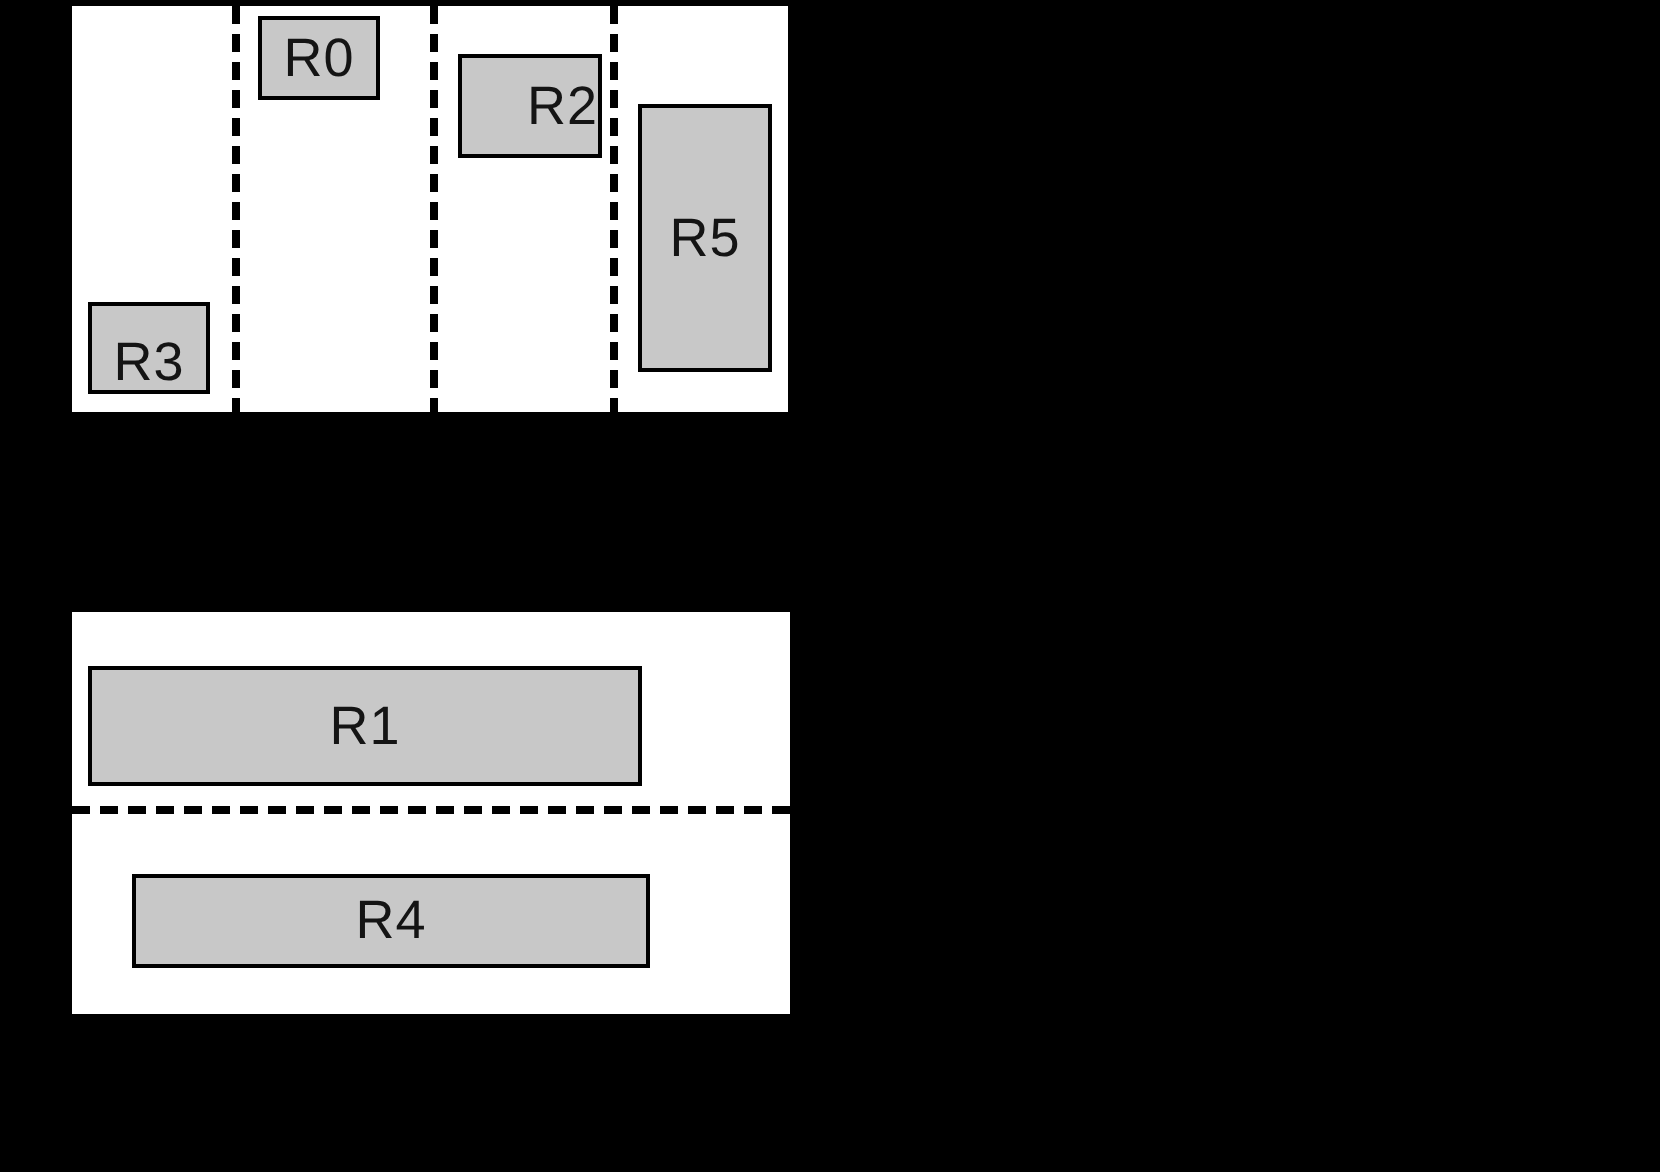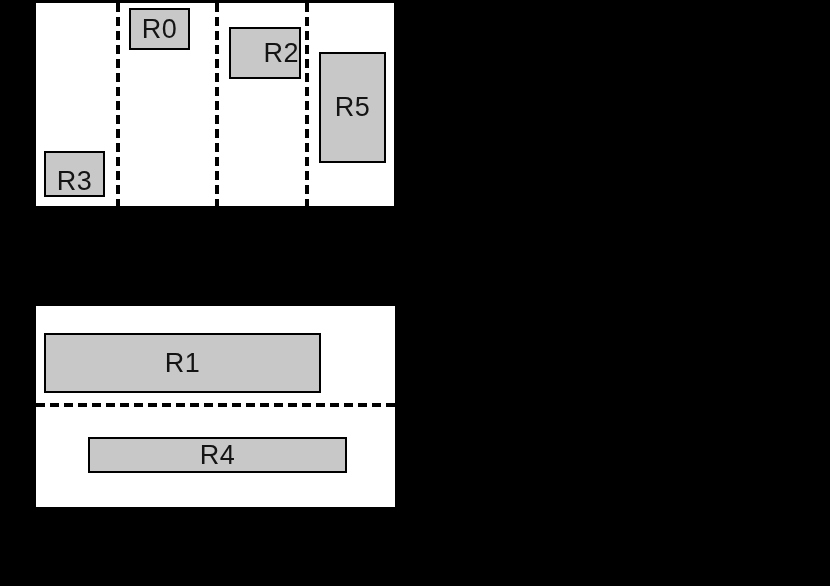--- a/index.html
+++ b/index.html
@@ -71,29 +71,29 @@
   <div class="panel" style="left: 33px; top: 0px; width: 364px; height: 209px;">
       <div class="divider vertical" style="left: 80px;"></div>
       <div class="divider vertical" style="left: 179px;"></div>
       <div class="divider vertical" style="left: 269px;"></div>
       <div class="rect" style="left: 93px; top: 5px; width: 61px; height: 42px;">
         <span class="rect-label">R0</span>
       </div>
       <div class="rect" style="left: 193px; top: 24px; width: 72px; height: 52px; justify-content: flex-end;">
         <span class="rect-label">R2</span>
       </div>
-      <div class="rect" style="left: 283px; top: 49px; width: 67px; height: 111px;">
+      <div class="rect" style="left: 283px; top: 49px; width: 67px; height: 134px;">
         <span class="rect-label">R5</span>
       </div>
       <div class="rect" style="left: 8px; top: 148px; width: 61px; height: 46px; align-items: flex-end;">
         <span class="rect-label">R3</span>
       </div>
     </div>
   <div class="panel" style="left: 33px; top: 303px; width: 365px; height: 207px;">
       <div class="divider horizontal" style="top: 97px;"></div>
       <div class="rect" style="left: 8px; top: 27px; width: 277px; height: 60px;">
         <span class="rect-label">R1</span>
       </div>
-      <div class="rect" style="left: 52px; top: 131px; width: 259px; height: 36px;">
+      <div class="rect" style="left: 30px; top: 131px; width: 259px; height: 47px;">
         <span class="rect-label">R4</span>
       </div>
     </div>
 </div>
 
 </body></html>

